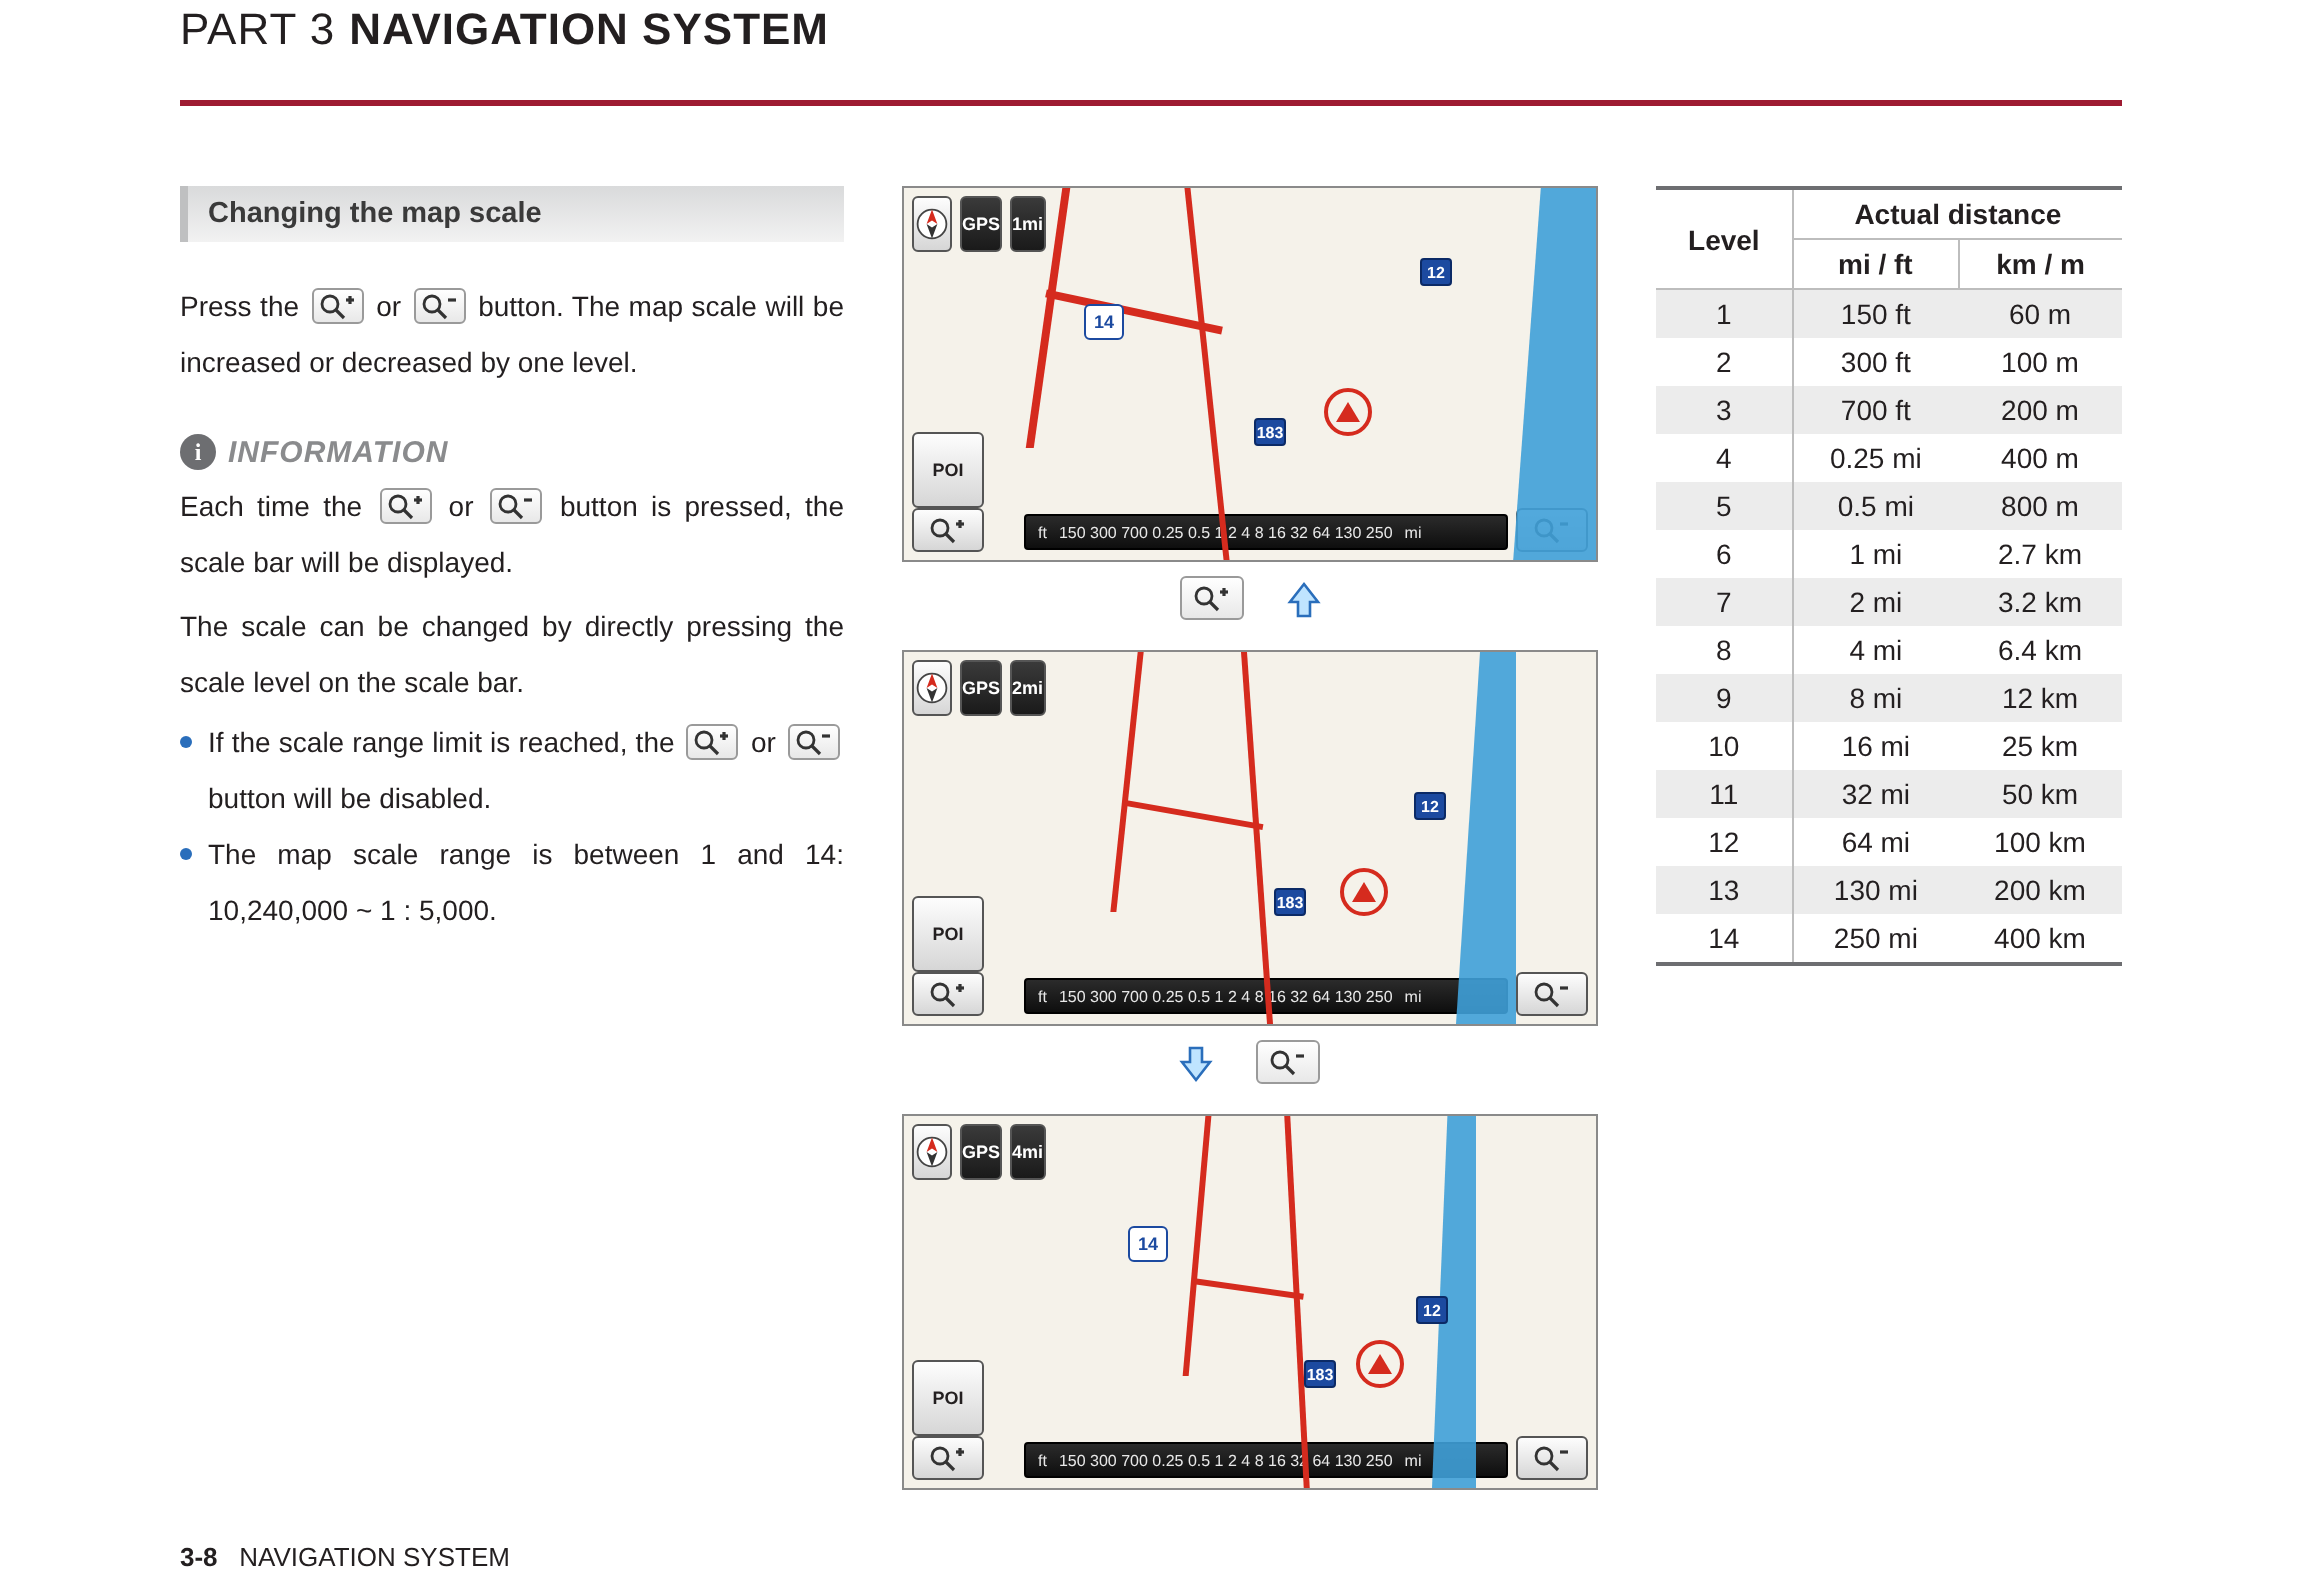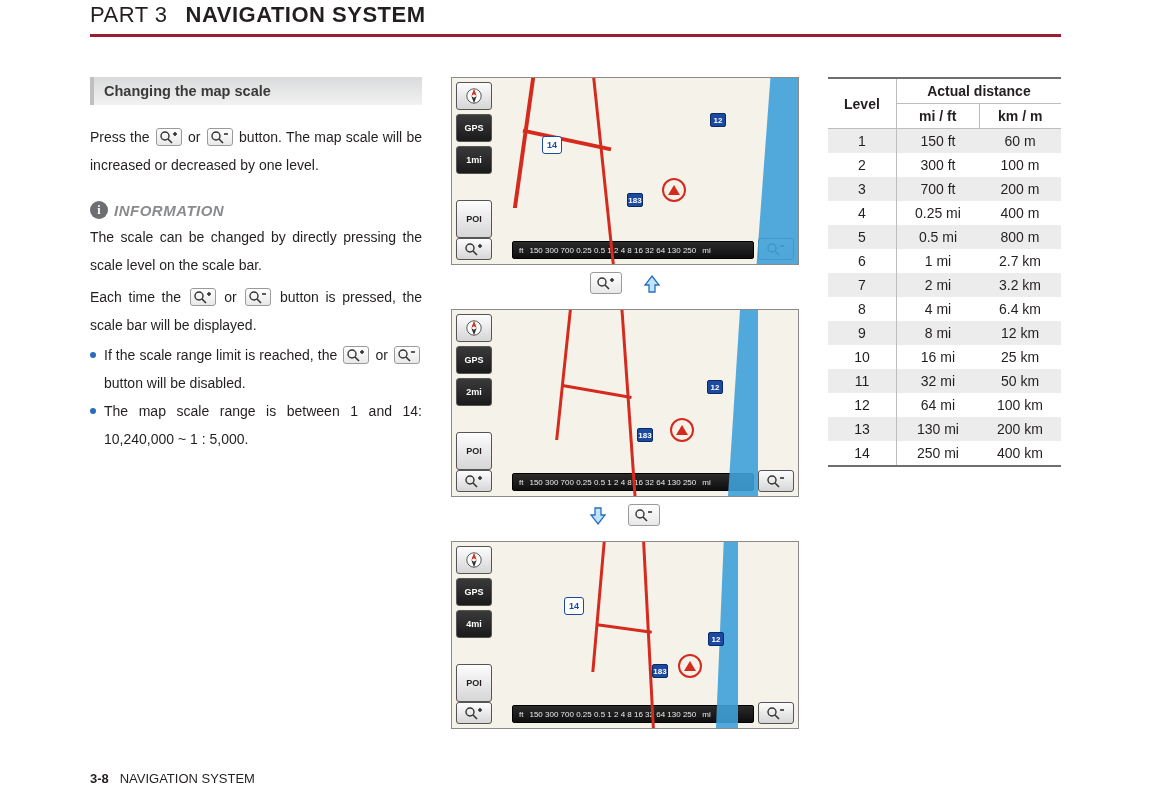--- a/index.html
+++ b/index.html
@@ -11,22 +11,22 @@
     height: 798px;
     position: relative;
     background: #fff;
   }
   .page {
     padding: 0 90px 0 90px;
   }
   .hdr {
     display: flex;
     align-items: baseline;
-    gap: 18px;
-    padding: 2px 0 6px 0;
+    gap: 7px;
+    padding: 2px 0 22px 0;
     border-bottom: 3px solid #9e1b32;
   }
   .hdr-part {
     font-size: 22px;
     font-weight: 400;
     color: #231f20;
     letter-spacing: .5px;
   }
   .hdr-title {
     font-size: 22px;
@@ -96,21 +96,21 @@
   .mapshot + .gaprow,
   .gaprow + .mapshot { margin-top: 6px; }
   .gaprow { display:flex; gap:18px; align-items:center; justify-content:center; height:26px; margin:6px 0;}
   .uparrow, .downarrow {
     width:20px;height:20px; display:flex;align-items:center;justify-content:center;
   }
   .uparrow svg, .downarrow svg { width:20px;height:20px; }
 
   
   .m-side {
-    position:absolute; left:4px; top:4px; width:36px; display:flex; flex-direction:column; gap:4px;
+    position:absolute; left:4px; top:4px; width:36px; display:flex; flex-direction:row; gap:4px;
   }
   .m-btn {
     height:28px; border:1px solid #555; border-radius:3px;
     background:linear-gradient(#fdfdfd,#d6d6d6);
     display:flex;align-items:center;justify-content:center;font-size:9px;color:#222;font-weight:700;
   }
   .m-btn.dark { background:linear-gradient(#3a3a3a,#1a1a1a); color:#fff; }
   .m-poi {
     position:absolute; left:4px; bottom:26px; width:36px; height:38px;
     border:1px solid #555;border-radius:3px;background:linear-gradient(#fdfdfd,#d6d6d6);
@@ -233,36 +233,36 @@
             </svg>
           </span>
         <span> button. The map scale will be increased or decreased by one level.</span>
       </p>
 
       <div class="info-row">
         <span class="info-badge">i</span>
         <span class="info-word">INFORMATION</span>
       </div>
 
-      <p class="para">The scale can be changed by directly pressing the scale level on the scale bar.</p>
       <p class="para">
         <span>Each time the </span>
         <span class="zicon">
             <svg viewBox="0 0 20 14">
               <use href="#mag-plus"></use>
             </svg>
           </span>
         <span> or </span>
         <span class="zicon">
             <svg viewBox="0 0 20 14">
               <use href="#mag-minus"></use>
             </svg>
           </span>
         <span> button is pressed, the scale bar will be displayed.</span>
       </p>
+      <p class="para">The scale can be changed by directly pressing the scale level on the scale bar.</p>
 
       <ul class="bullets">
         <li>
           <span>If the scale range limit is reached, the </span>
           <span class="zicon">
               <svg viewBox="0 0 20 14">
                 <use href="#mag-plus"></use>
               </svg>
             </span>
           <span> or </span>

